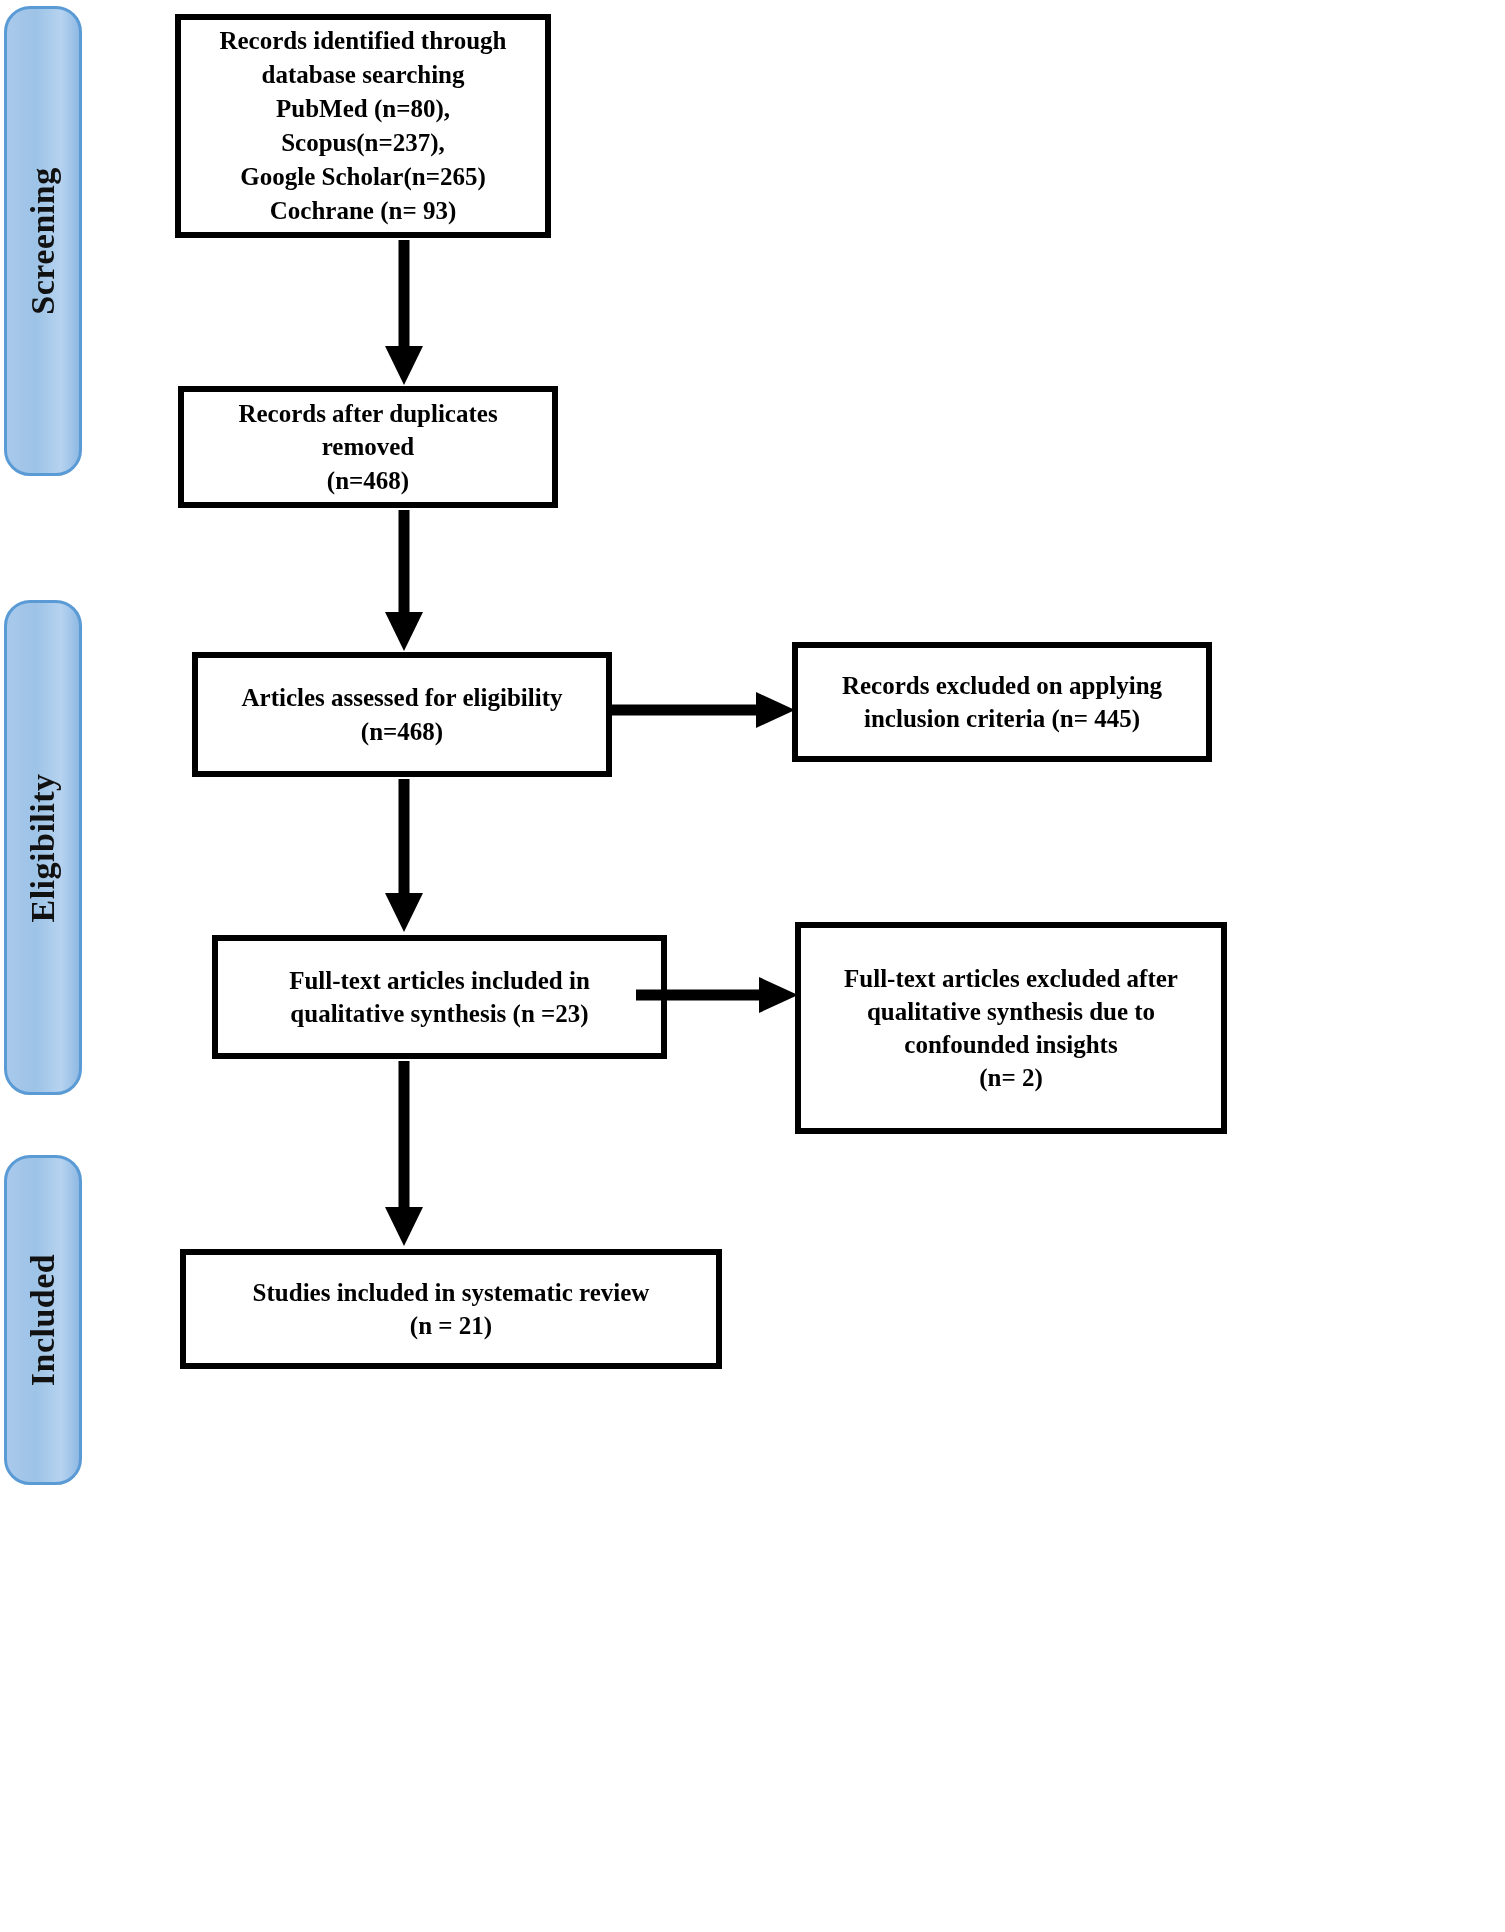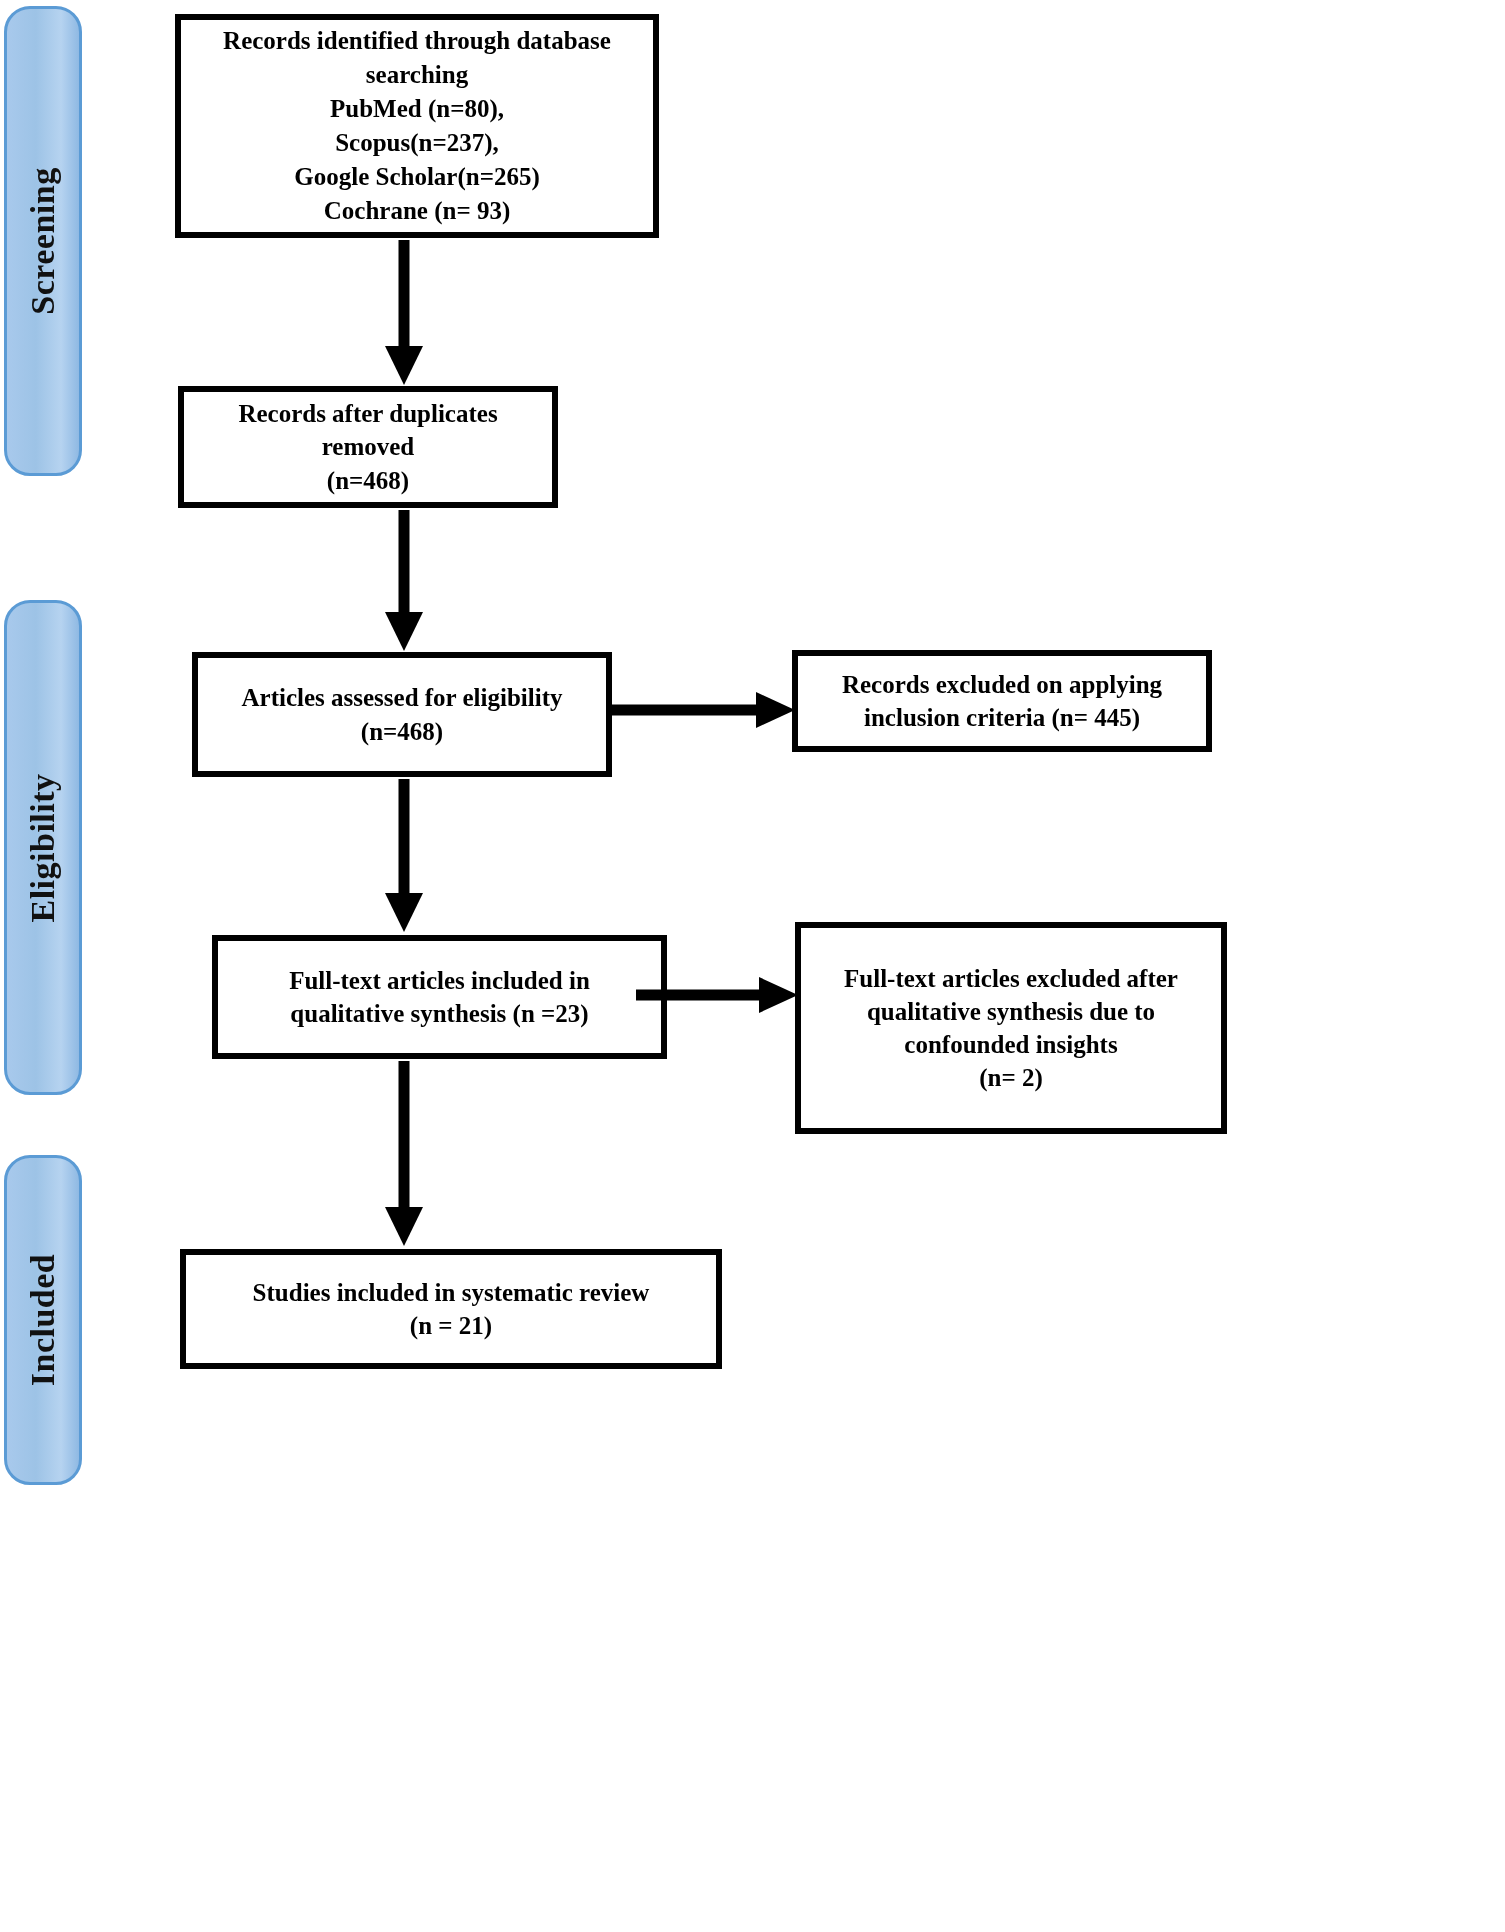--- a/index.html
+++ b/index.html
@@ -57,24 +57,24 @@
     padding: 6px 14px;
   }
   .flow-box .box-text {
     font-weight: bold;
     font-size: 25px;
     line-height: 1.33;
     color: #000000;
     white-space: pre-line;
   }
 
-  #box-identified     { left: 175px; top: 14px;   width: 484px; height: 224px; }
+  #box-identified     { left: 175px; top: 14px;   width: 376px; height: 224px; }
   #box-duplicates     { left: 178px; top: 386px;  width: 380px; height: 122px; }
   #box-eligibility    { left: 192px; top: 652px;  width: 420px; height: 125px; }
-  #box-excluded-crit  { left: 792px; top: 642px;  width: 420px; height: 102px; margin-top: 8px; }
+  #box-excluded-crit  { left: 792px; top: 642px;  width: 420px; height: 120px; }
   #box-fulltext       { left: 178px; top: 935px;  width: 455px; height: 124px; margin-left: 34px; }
   #box-excluded-conf  { left: 795px; top: 922px;  width: 432px; height: 212px; }
   #box-included       { left: 180px; top: 1249px; width: 542px; height: 120px; }
 
   #box-identified .box-text    { font-size: 25px; line-height: 1.36; }
   #box-duplicates .box-text    { font-size: 25px; }
   #box-eligibility .box-text   { font-size: 25px; }
   #box-excluded-crit .box-text { font-size: 25px; }
   #box-fulltext .box-text      { font-size: 25px; }
   #box-excluded-conf .box-text { font-size: 25px; }

